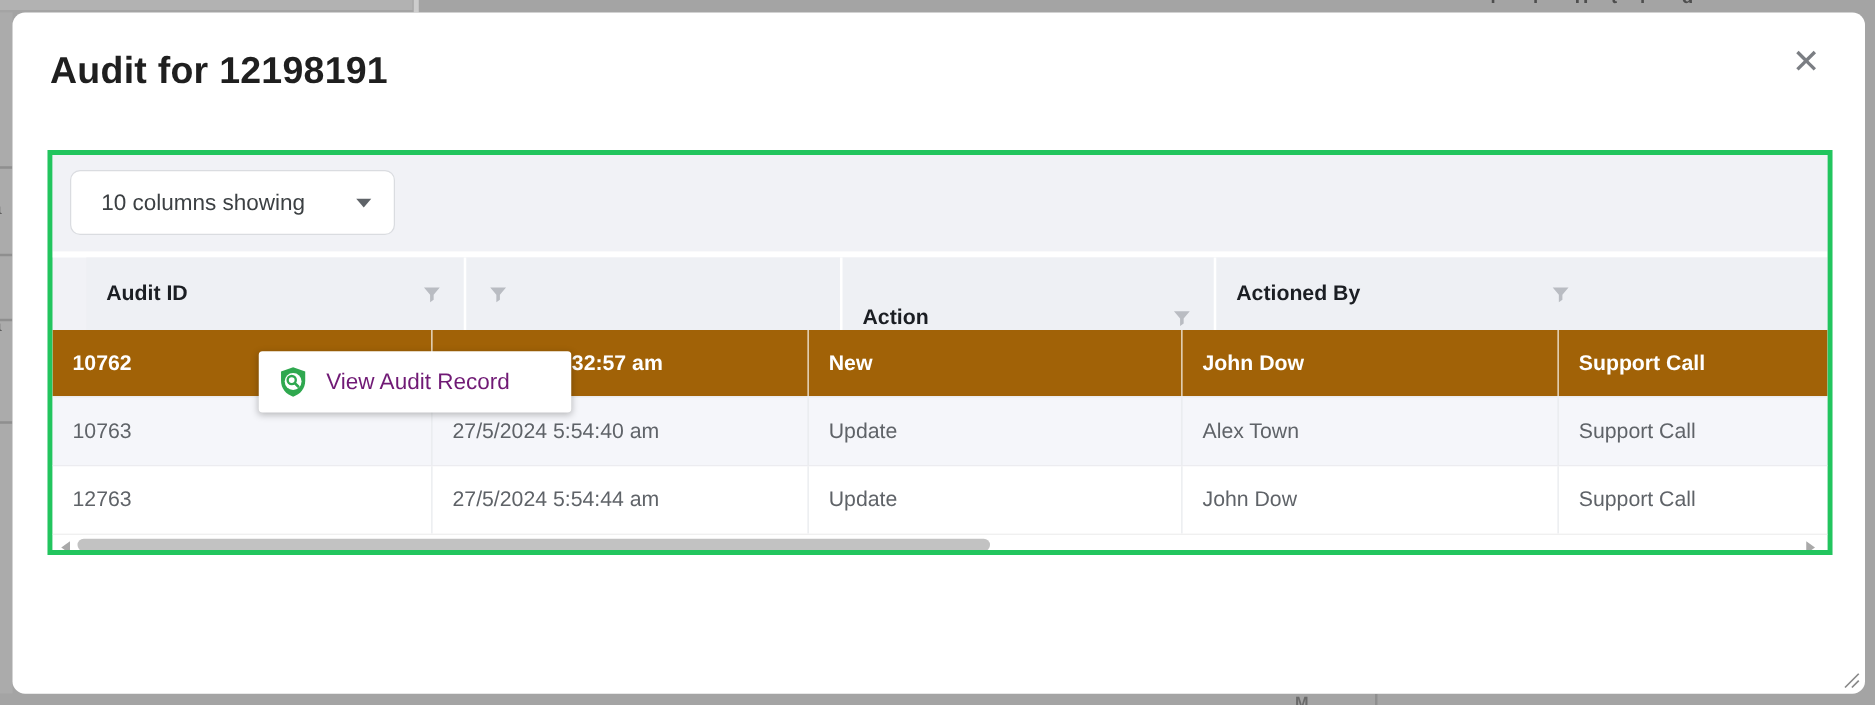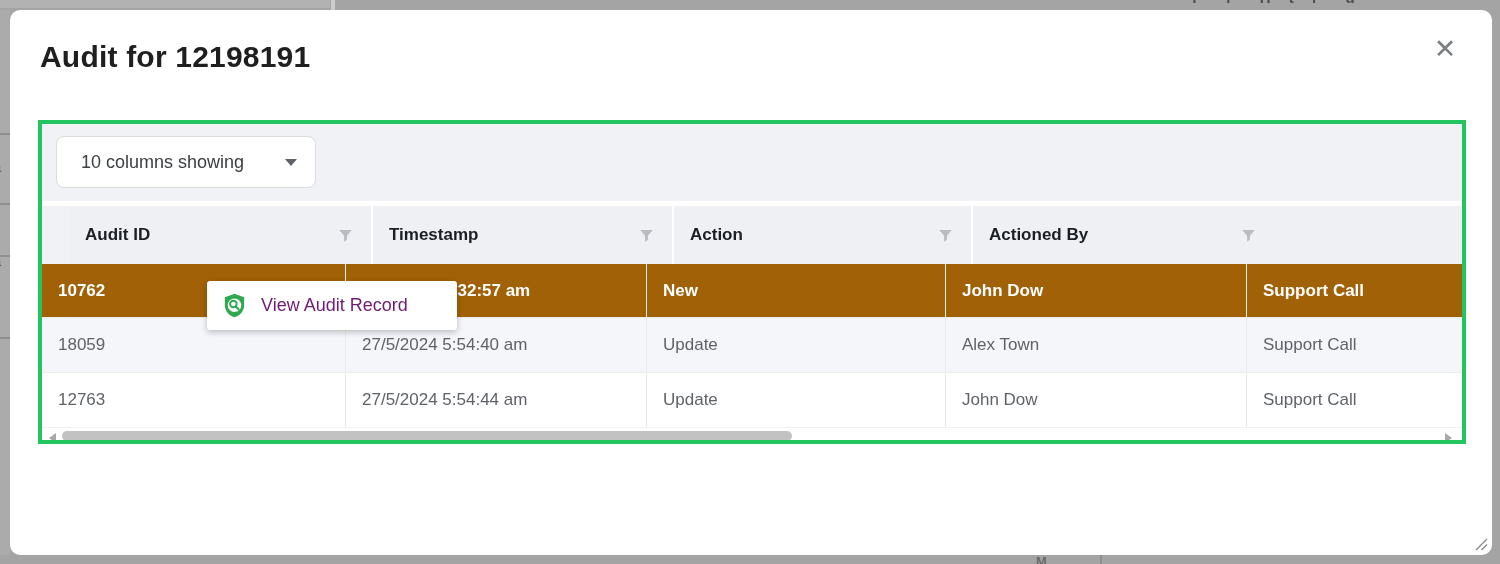--- a/index.html
+++ b/index.html
@@ -67,21 +67,21 @@
   .header-row { display:flex; height:58px; background:#eef0f4;margin-left:27px; }
   .hcell {
     position:relative; display:flex; align-items:center;
     padding:0 16px; border-right:2px solid #ffffff; cursor:pointer;
   }
   .hcell:last-child { border-right:none; }
   .hcell .hlabel { font-size:17px; font-weight:bold; color:#1b1e23; flex:1; }
   .filter-icon { width:19px; height:19px; flex:0 0 auto; cursor:pointer; }
 
   
-  .c0 { width:304px; } .c1 { width:301px; } .c2 { width:299px; }
+  .c0 { width:304px; } .c1 { width:301px; } .c2 { width:299px;align-items:flex-end; }
   .c3 { width:301px; } .c4 { flex:1; }
 
   
   .row { display:flex; cursor:pointer; }
   .cell {
     display:flex; align-items:center; padding:0 16px;
     font-size:17px; color:#5f6368; white-space:nowrap; overflow:hidden;
     border-right:1px solid #e8eaed;
   }
   .cell:last-child { border-right:none; }
@@ -156,21 +156,20 @@
     <div class="toolbar-gap"></div>
 
     <div class="header-row">
       <div class="hcell c0">
         <span class="hlabel">Audit ID</span>
         <svg class="filter-icon" viewBox="0 0 24 24">
             <path d="M4 5h16l-6.2 7.4v5l-3.6 2.5v-7.5z" fill="#b9bcc2"></path>
           </svg>
       </div>
       <div class="hcell c1">
-        <span class="hlabel">Timestamp</span>
         <svg class="filter-icon" viewBox="0 0 24 24">
             <path d="M4 5h16l-6.2 7.4v5l-3.6 2.5v-7.5z" fill="#b9bcc2"></path>
           </svg>
       </div>
       <div class="hcell c2">
         <span class="hlabel">Action</span>
         <svg class="filter-icon" viewBox="0 0 24 24">
             <path d="M4 5h16l-6.2 7.4v5l-3.6 2.5v-7.5z" fill="#b9bcc2"></path>
           </svg>
       </div>
@@ -184,21 +183,21 @@
 
     <div class="row row-selected">
       <div class="cell c0">10762</div>
       <div class="cell c1">27/5/2024 5:32:57 am</div>
       <div class="cell c2">New</div>
       <div class="cell c3">John Dow</div>
       <div class="cell c4">Support Call</div>
     </div>
 
     <div class="row row-stripe">
-      <div class="cell c0">18059</div>
+      <div class="cell c0">10763</div>
       <div class="cell c1">27/5/2024 5:54:40 am</div>
       <div class="cell c2">Update</div>
       <div class="cell c3">Alex Town</div>
       <div class="cell c4">Support Call</div>
     </div>
 
     <div class="row row-plain">
       <div class="cell c0">12763</div>
       <div class="cell c1">27/5/2024 5:54:44 am</div>
       <div class="cell c2">Update</div>

